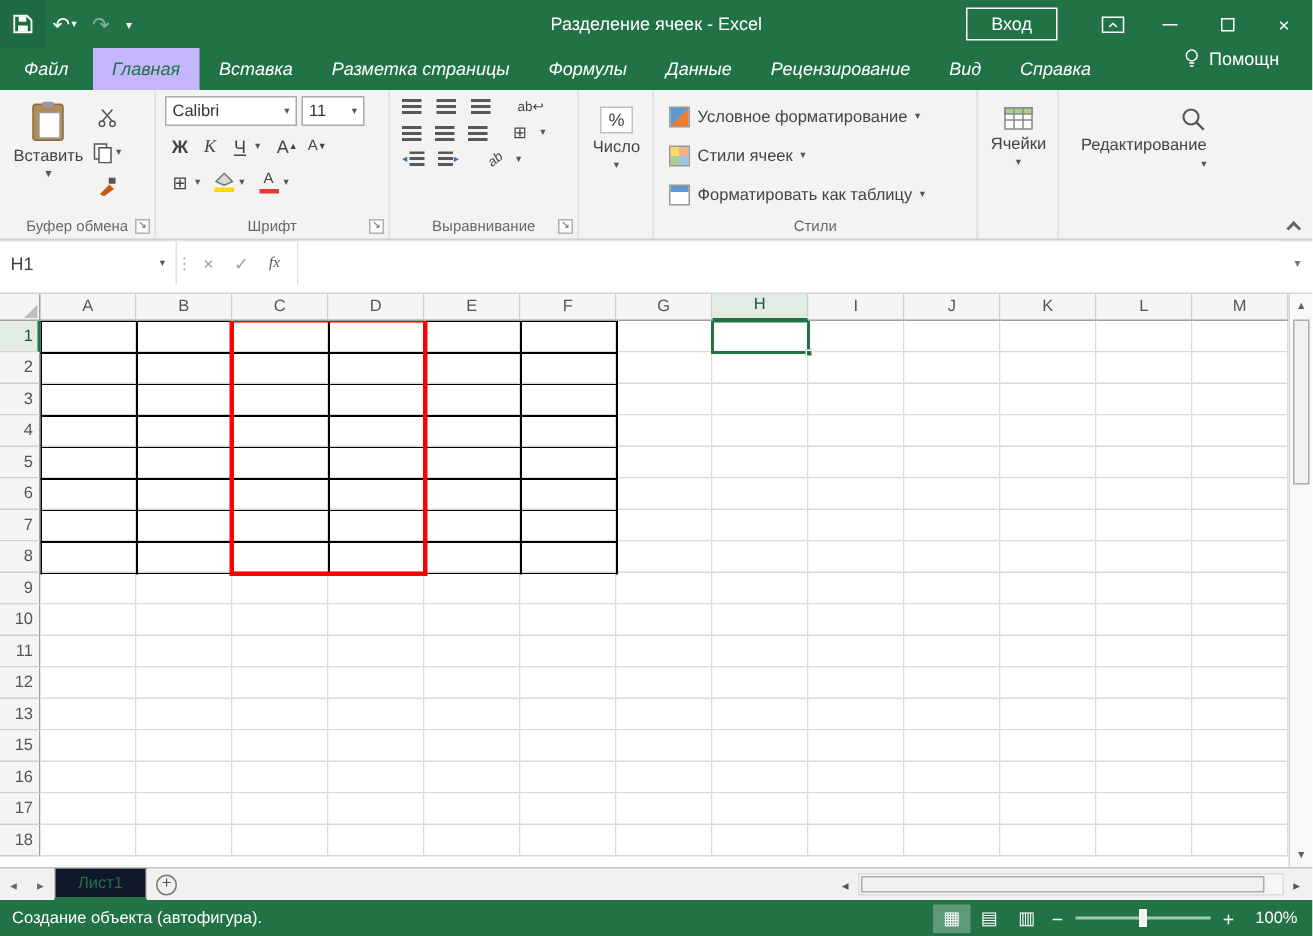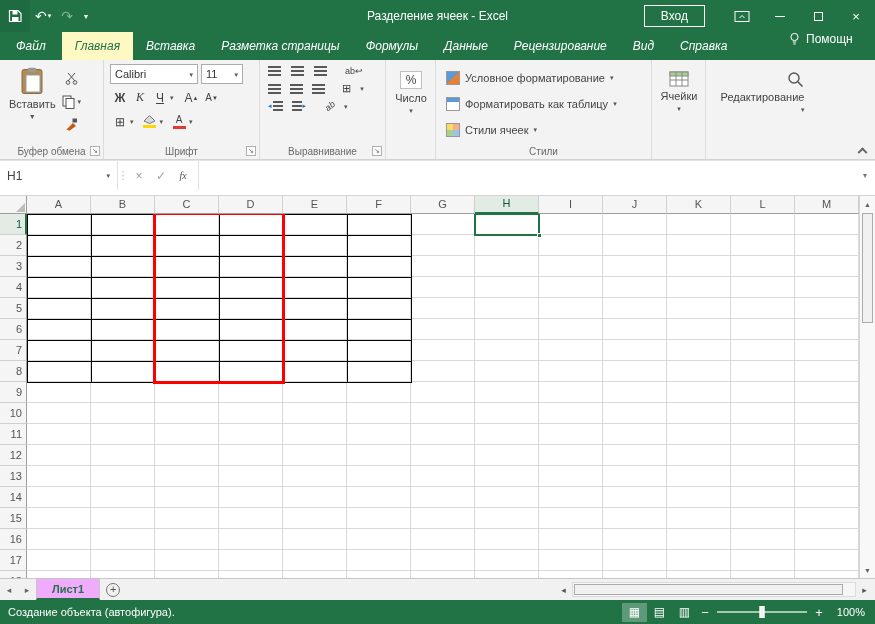--- a/index.html
+++ b/index.html
@@ -18,21 +18,21 @@
   .tb-right{margin-left:auto;display:flex;align-items:center;height:100%;}
   .signin-btn{border:1px solid #fff;font-size:12px;padding:3px 16px;margin-right:18px;background:transparent;color:#fff;}
   .win-btn{width:38px;height:100%;display:flex;align-items:center;justify-content:center;font-size:13px;color:#fff;}
   .min-bar{width:10px;height:1px;background:#fff;display:inline-block;}
   .max-box{width:9px;height:9px;border:1px solid #fff;display:inline-block;}
 
   
   .tabrow{height:28px;background:#217346;display:flex;align-items:stretch;color:#fff;flex:0 0 auto;}
   .rtab{font-size:12px;padding:0 13px;display:flex;align-items:center;cursor:default;}
   .rtab.file{padding:0 16px;}
-  .rtab.active{background:#fef9c3;color:#217346;}
+  .rtab.active{background:#c4b5fd;color:#217346;}
   .tab-extras{margin-left:auto;display:flex;align-items:center;padding-right:12px;gap:20px;flex-direction:column;}
   .extra-item{display:flex;align-items:center;gap:5px;font-size:12px;}
 
   
   .ribbon{height:100px;background:#f3f3f3;border-bottom:1px solid #d2d2d2;display:flex;position:relative;flex:0 0 auto;}
   .rgroup{position:relative;border-right:1px solid #dcdcdc;padding:3px 2px 16px 3px;display:flex;flex:0 0 auto;}
   .rgroup.vert{flex-direction:column;}
   .glabel{position:absolute;bottom:2px;left:0;right:0;text-align:center;font-size:10px;color:#696969;}
   .launcher{position:absolute;bottom:3px;right:3px;font-size:7px;color:#666;border:1px solid #b0b0b0;width:10px;height:10px;line-height:8px;text-align:center;background:#fbfbfb;}
   .bigbtn{display:flex;flex-direction:column;align-items:center;padding:4px 6px 0;font-size:11px;color:#444;gap:3px;height:100%;}
@@ -85,21 +85,21 @@
   .selcell{border:2px solid #217346;}
   .handle{position:absolute;width:5px;height:5px;background:#217346;border:1px solid #fff;right:-4px;bottom:-4px;}
   .vscroll{width:16px;flex:0 0 auto;border-left:1px solid #d5d5d5;background:#f8f8f8;display:flex;flex-direction:column;align-items:center;}
   .varrow{height:16px;width:100%;display:flex;align-items:center;justify-content:center;font-size:7px;color:#606060;}
   .vthumb{width:11px;height:110px;background:#f1f1f1;border:1px solid #ababab;margin-top:1px;}
   .vspacer{flex:1;}
 
   
   .tabbar{height:22px;background:#f1f1f1;border-top:1px solid #c6c6c6;display:flex;align-items:stretch;font-size:11px;color:#555;flex:0 0 auto;}
   .tnav{width:18px;display:flex;align-items:center;justify-content:center;color:#666;font-size:9px;}
-  .stab{background:#f0abfc;color:#217346;font-weight:bold;padding:0 15px;display:flex;align-items:center;border-left:1px solid #c6c6c6;border-right:1px solid #c6c6c6;border-bottom:2px solid #217346;}
+  .stab{background:#0f172a;color:#217346;font-weight:normal;padding:0 15px;display:flex;align-items:center;border-left:1px solid #c6c6c6;border-right:1px solid #c6c6c6;border-bottom:2px solid #217346;}
   .addsheet{width:26px;display:flex;align-items:center;justify-content:center;}
   .plus-circle{width:14px;height:14px;border:1px solid #767676;border-radius:50%;color:#555;font-size:11px;line-height:11px;text-align:center;}
   .hscroll{margin-left:auto;display:flex;align-items:center;width:320px;padding-right:2px;}
   .harrow{width:17px;text-align:center;color:#555;font-size:9px;}
   .htrack{flex:1;height:15px;background:#f6f6f6;border:1px solid #dcdcdc;display:flex;align-items:center;padding:0 1px;}
   .hthumb{height:11px;width:96%;background:#f1f1f1;border:1px solid #ababab;}
 
   
   .statusbar{height:24px;background:#217346;color:#fff;display:flex;align-items:center;font-size:11px;flex:0 0 auto;}
   .smsg{padding-left:8px;}
@@ -305,27 +305,27 @@
       </div>
     </div>
 
     <div class="rgroup vert" style="width:216px;padding:7px 6px 16px 10px;gap:5px;">
       <div class="row stylerow">
         <span class="sicon cf"></span>
         <span>Условное форматирование</span>
         <span class="caret">▾</span>
       </div>
       <div class="row stylerow">
+        <span class="sicon cs"></span>
+        <span>Стили ячеек</span>
+        <span class="caret">▾</span>
+      </div>
+      <div class="row stylerow">
         <span class="sicon ft"></span>
         <span>Форматировать как таблицу</span>
-        <span class="caret">▾</span>
-      </div>
-      <div class="row stylerow">
-        <span class="sicon cs"></span>
-        <span>Стили ячеек</span>
         <span class="caret">▾</span>
       </div>
       <span class="glabel">Стили</span>
     </div>
 
     <div class="rgroup" style="width:54px;justify-content:center;">
       <div class="bigbtn" style="padding-top:8px;">
         <svg width="20" height="16" viewBox="0 0 20 16">
           <rect x="1" y="1" width="18" height="14" fill="#fff" stroke="#888"></rect>
           <rect x="1" y="1" width="18" height="4" fill="#a9d18e" stroke="#888"></rect>
@@ -589,36 +589,20 @@
             <div class="gc"></div>
             <div class="gc"></div>
             <div class="gc"></div>
             <div class="gc"></div>
             <div class="gc"></div>
             <div class="gc"></div>
             <div class="gc"></div>
             <div class="gc"></div>
           </div>
           <div class="grow">
-            <div class="rh">14</div>
-            <div class="gc"></div>
-            <div class="gc"></div>
-            <div class="gc"></div>
-            <div class="gc"></div>
-            <div class="gc"></div>
-            <div class="gc"></div>
-            <div class="gc"></div>
-            <div class="gc"></div>
-            <div class="gc"></div>
-            <div class="gc"></div>
-            <div class="gc"></div>
-            <div class="gc"></div>
-            <div class="gc"></div>
-          </div>
-          <div class="grow">
             <div class="rh">15</div>
             <div class="gc"></div>
             <div class="gc"></div>
             <div class="gc"></div>
             <div class="gc"></div>
             <div class="gc"></div>
             <div class="gc"></div>
             <div class="gc"></div>
             <div class="gc"></div>
             <div class="gc"></div>

